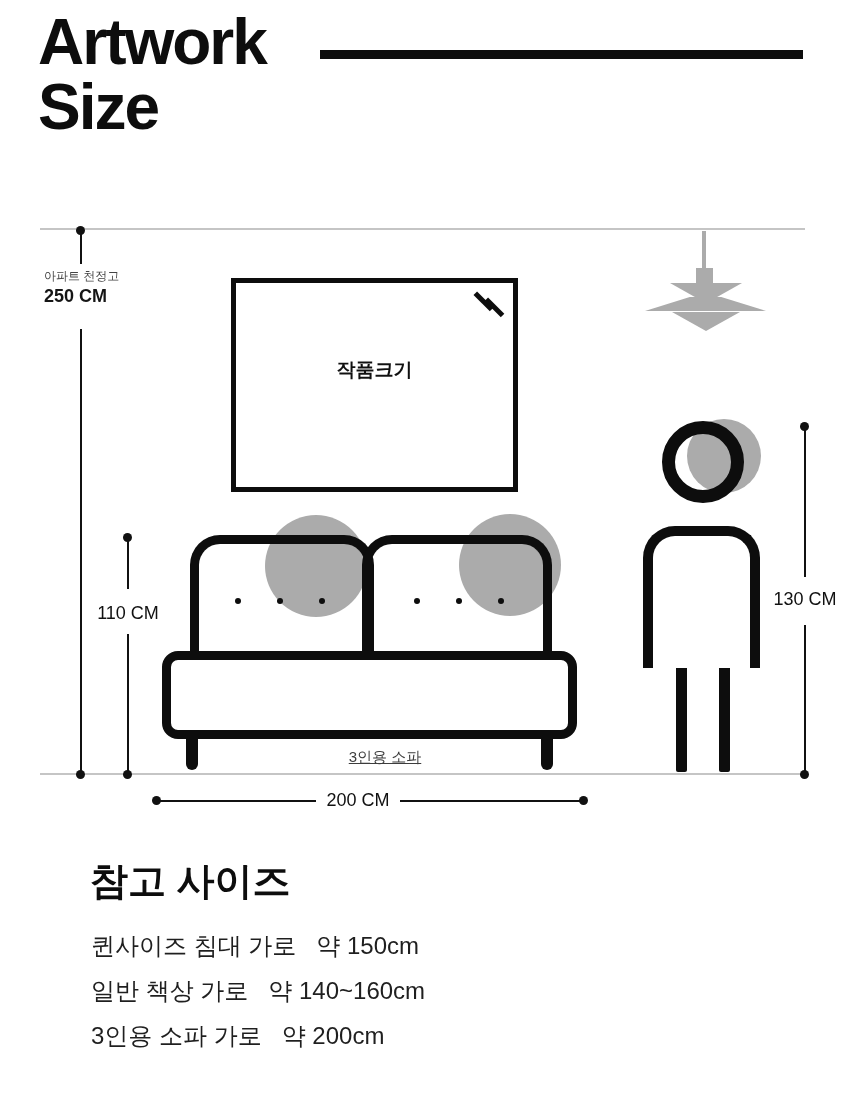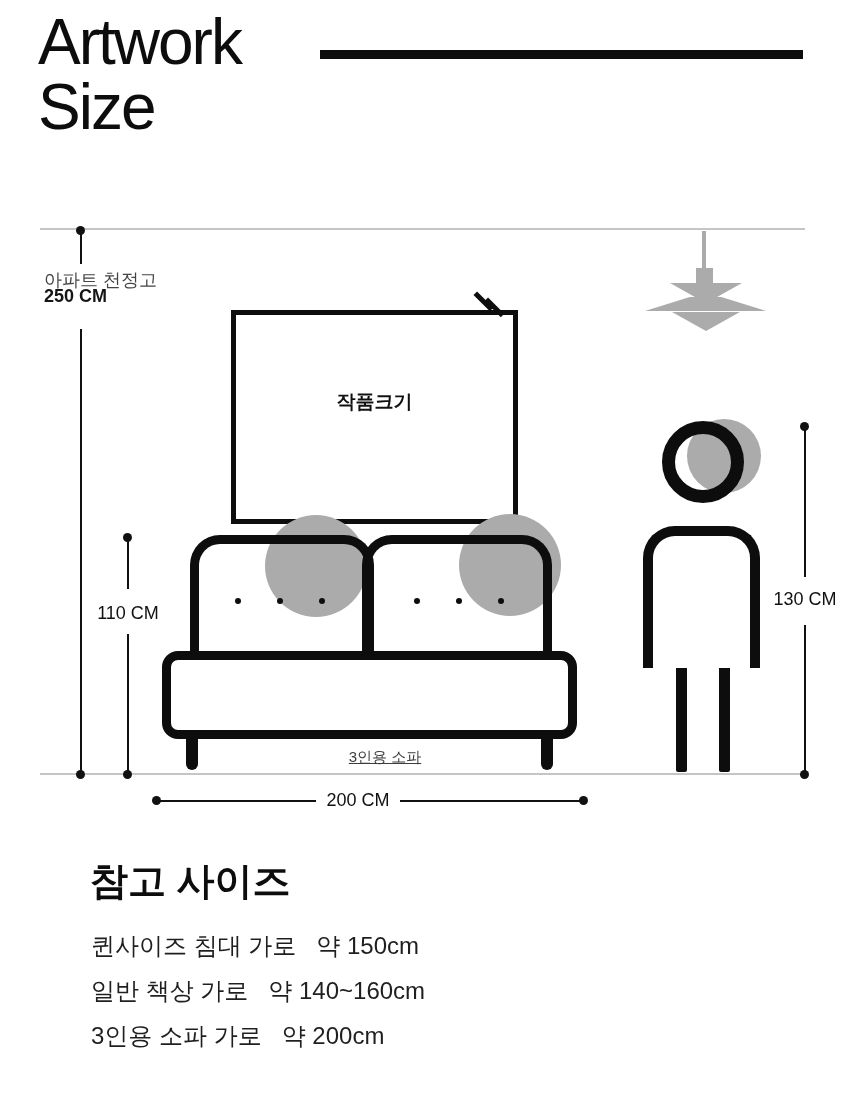--- a/index.html
+++ b/index.html
@@ -12,45 +12,45 @@
     background: #ffffff;
     overflow: hidden;
     color: #0d0d0d;
   }
   .abs { position: absolute; }
 
   
   .page-title {
     left: 38px; top: 10px;
     font-size: 64px; line-height: 65px;
-    font-weight: normal; letter-spacing: -2px;
+    font-weight: bold; letter-spacing: -2px;
     color: #0d0d0d;
   }
   .title-rule { left: 320px; top: 50px; width: 483px; height: 9px; background: #0d0d0d; }
 
   
   .guide { background: #c5c5c5; }
   .ceiling-line { left: 40px; top: 228px; width: 765px; height: 2px; }
   .floor-line   { left: 40px; top: 773px; width: 765px; height: 2px; }
 
   
   .mline { background: #111111; }
   .mdot  { width: 9px; height: 9px; border-radius: 50%; background: #111111; }
   .mlabel {
     color: #111111; font-size: 18px; line-height: 20px;
     text-align: center; white-space: pre;
   }
 
-  .ceiling-small { left: 44px; top: 268px; font-size: 18px; color: #444444; white-space: pre; }
+  .ceiling-small { left: 44px; top: 268px; font-size: 12px; color: #444444; white-space: pre; }
   .ceiling-value { left: 44px; top: 286px; font-size: 18px; font-weight: bold; color: #151515; white-space: pre; }
 
   
   .frame {
     left: 231px; top: 278px; width: 287px; height: 214px;
-    border: 5px solid #0d0d0d; background: #ffffff; margin-top: 32px;
+    border: 5px solid #0d0d0d; background: #ffffff;
   }
   .glare { width: 4.5px; height: 23px; background: #0d0d0d; transform: rotate(-45deg); }
   .artwork-label { left: 0; right: 0; top: 74px; text-align: center; font-size: 19px; font-weight: bold; color: #111111; }
   .artwork-size  { left: 0; right: 0; top: 106px; text-align: center; font-size: 23px; font-weight: bold; color: #2424ff; letter-spacing: 0.5px; }
 
   
   .lamp { left: 645px; top: 231px; width: 121px; height: 100px; }
   .lamp-part { position: absolute; background: #ababab; }
   .lamp-rod    { left: 57px; top: 0; width: 4px; height: 39px; }
   .lamp-socket { left: 51px; top: 37px; width: 17px; height: 16px; }

